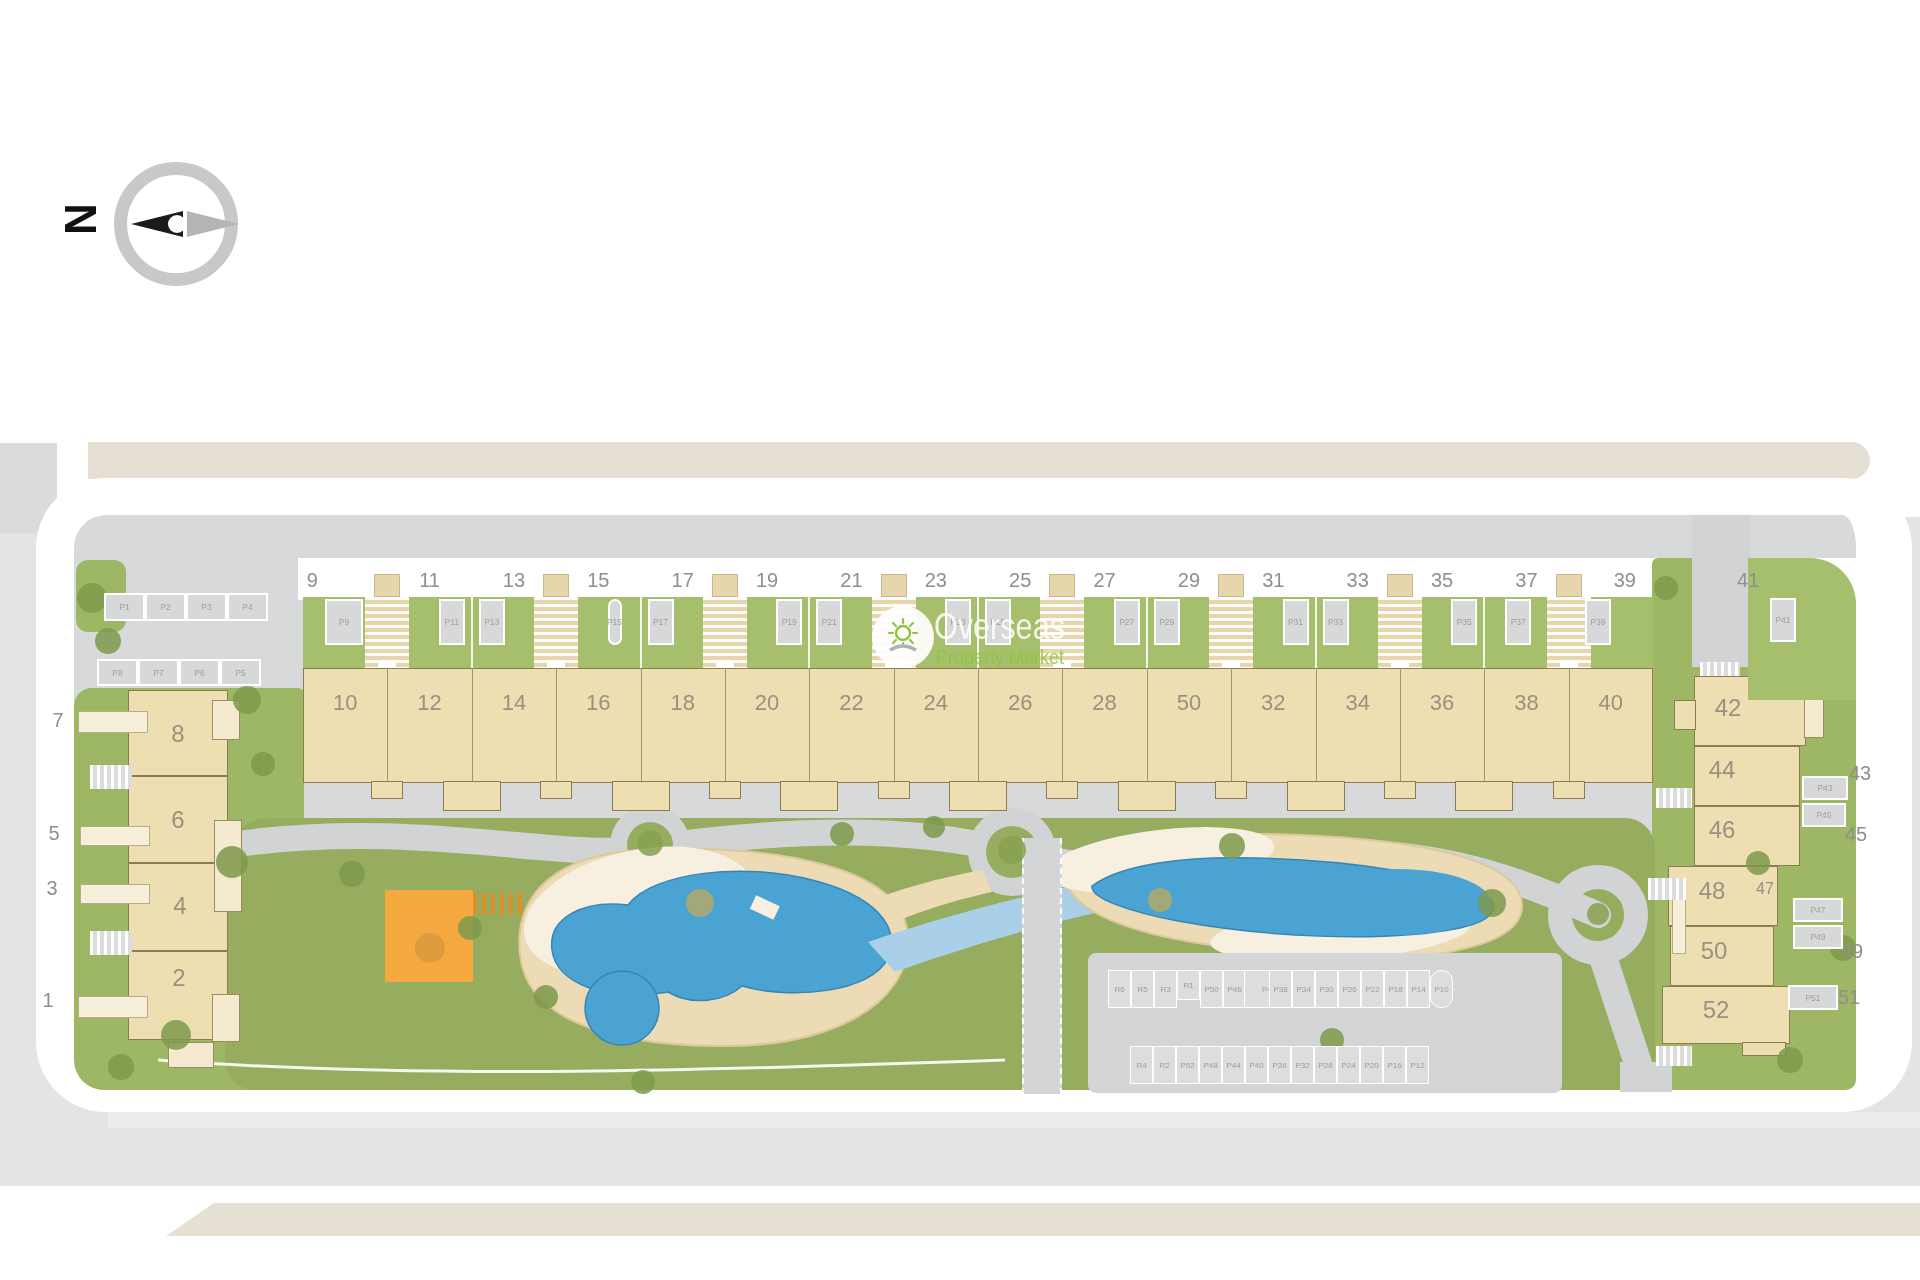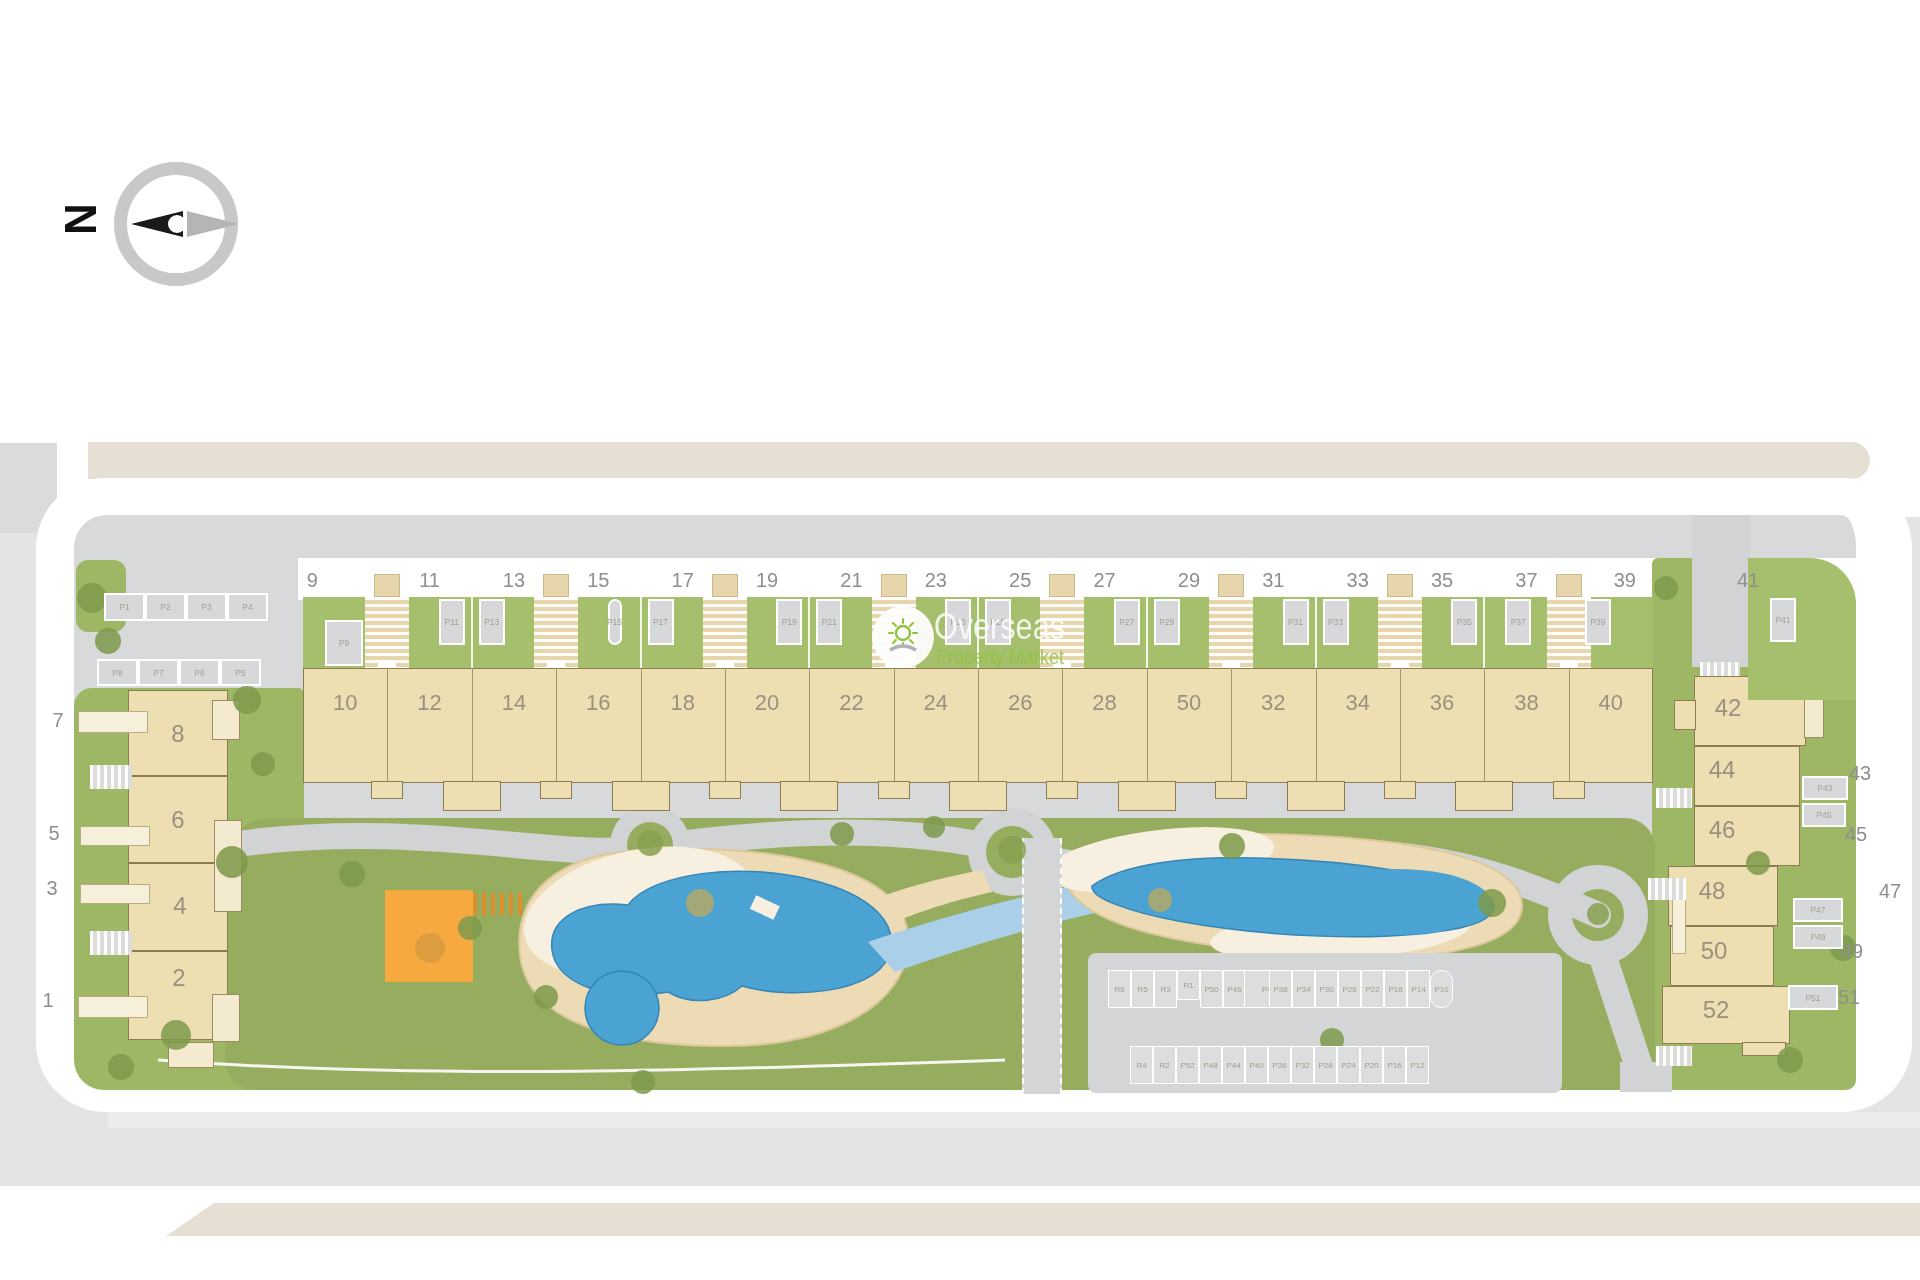--- a/index.html
+++ b/index.html
@@ -218,21 +218,21 @@
     <div class="pad" style="left: 985px; top: 599px; width: 26px; height: 46px;">P25</div>
     <div class="abs" style="left: 1145.75px; top: 597px; width: 2px; height: 91px; background: rgba(255, 255, 255, 0.85);"></div>
     <div class="pad" style="left: 1113.75px; top: 599px; width: 26px; height: 46px;">P27</div>
     <div class="pad" style="left: 1153.75px; top: 599px; width: 26px; height: 46px;">P29</div>
     <div class="abs" style="left: 1314.5px; top: 597px; width: 2px; height: 91px; background: rgba(255, 255, 255, 0.85);"></div>
     <div class="pad" style="left: 1282.5px; top: 599px; width: 26px; height: 46px;">P31</div>
     <div class="pad" style="left: 1322.5px; top: 599px; width: 26px; height: 46px;">P33</div>
     <div class="abs" style="left: 1483.25px; top: 597px; width: 2px; height: 91px; background: rgba(255, 255, 255, 0.85);"></div>
     <div class="pad" style="left: 1451.25px; top: 599px; width: 26px; height: 46px;">P35</div>
     <div class="pad" style="left: 1491.25px; top: 599px; width: 26px; height: 46px; margin-left: 14px;">P37</div>
-    <div class="pad" style="left: 325px; top: 599px; width: 38px; height: 46px; margin-top: 21px;">P9</div>
+    <div class="pad" style="left: 325px; top: 599px; width: 38px; height: 46px;">P9</div>
     <div class="pad" style="left: 1585px; top: 599px; width: 26px; height: 46px;">P39</div>
     <div class="pad" style="left: 1770px; top: 598px; width: 26px; height: 44px;">P41</div>
     <div class="bld" style="left: 303px; top: 668px; width: 1350px; height: 115px;"></div>
     <div class="abs" style="left: 387.375px; top: 668px; width: 1px; height: 115px; background: rgb(165, 148, 106);"></div>
     <div class="abs" style="left: 471.75px; top: 668px; width: 1px; height: 115px; background: rgb(165, 148, 106);"></div>
     <div class="abs" style="left: 556.125px; top: 668px; width: 1px; height: 115px; background: rgb(165, 148, 106);"></div>
     <div class="abs" style="left: 640.5px; top: 668px; width: 1px; height: 115px; background: rgb(165, 148, 106);"></div>
     <div class="abs" style="left: 724.875px; top: 668px; width: 1px; height: 115px; background: rgb(165, 148, 106);"></div>
     <div class="abs" style="left: 809.25px; top: 668px; width: 1px; height: 115px; background: rgb(165, 148, 106);"></div>
     <div class="abs" style="left: 893.625px; top: 668px; width: 1px; height: 115px; background: rgb(165, 148, 106);"></div>
@@ -337,21 +337,21 @@
     <div class="n" style="left: 32px; top: 878px; width: 40px; font-size: 20px;">3</div>
     <div class="n" style="left: 28px; top: 990px; width: 40px; font-size: 20px;">1</div>
     <div class="bn" style="left: 1698px; top: 696px; width: 60px; font-size: 24px;">42</div>
     <div class="bn" style="left: 1692px; top: 758px; width: 60px; font-size: 24px;">44</div>
     <div class="bn" style="left: 1692px; top: 818px; width: 60px; font-size: 24px;">46</div>
     <div class="bn" style="left: 1682px; top: 879px; width: 60px; font-size: 24px;">48</div>
     <div class="bn" style="left: 1684px; top: 939px; width: 60px; font-size: 24px;">50</div>
     <div class="bn" style="left: 1686px; top: 998px; width: 60px; font-size: 24px;">52</div>
     <div class="n" style="left: 1838px; top: 763px; width: 44px; font-size: 20px;">43</div>
     <div class="n" style="left: 1834px; top: 824px; width: 44px; font-size: 20px;">45</div>
-    <div class="n" style="left: 1868px; top: 881px; width: 44px; font-size: 20px;">47</div>
+    <div class="n" style="left: 1743px; top: 881px; width: 44px; font-size: 16px;">47</div>
     <div class="n" style="left: 1830px; top: 941px; width: 44px; font-size: 20px;">49</div>
     <div class="n" style="left: 1827px; top: 987px; width: 44px; font-size: 20px;">51</div>
     <div class="pad" style="left: 1802px; top: 776px; width: 46px; height: 24px;">P43</div>
     <div class="pad" style="left: 1802px; top: 803px; width: 44px; height: 24px;">P45</div>
     <div class="pad" style="left: 1793px; top: 898px; width: 50px; height: 24px;">P47</div>
     <div class="pad" style="left: 1793px; top: 925px; width: 50px; height: 24px;">P49</div>
     <div class="pad" style="left: 1788px; top: 985px; width: 50px; height: 25px;">P51</div>
   </div>
 
 </body></html>

